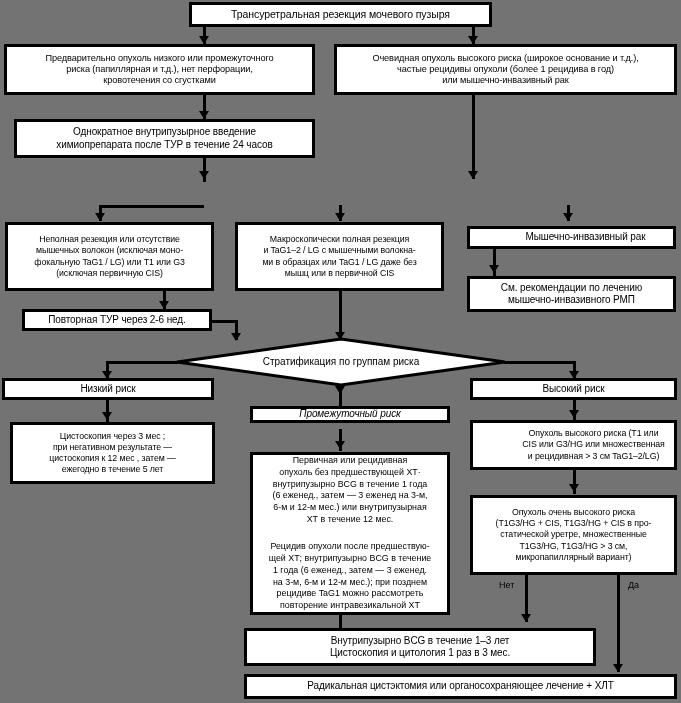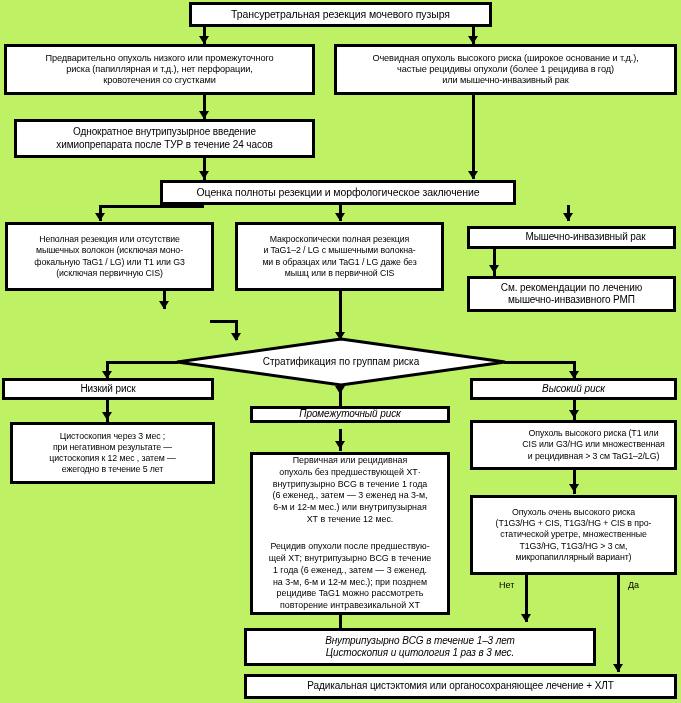--- a/index.html
+++ b/index.html
@@ -5,21 +5,21 @@
   html,body{margin:0;padding:0;background:#ffffff;}
   body{
     font-family:"Liberation Sans","DejaVu Sans",sans-serif;
     color:#000000;
   }
   #page{
     position:relative;
     width:681px;
     height:703px;
     overflow:hidden;
-    background:#bef264;
+    background:#737373;
   }
   .box{
     position:absolute;
     box-sizing:border-box;
     border:2px solid #000;
     background:#fff;
     display:flex;
     align-items:center;
     justify-content:center;
     text-align:center;
@@ -86,21 +86,20 @@
 
   <div class="vl" style="left:472px;top:95px;height:84px;"></div>
   <div class="arrow" style="left:468px;top:171px;"></div>
 
   <div class="box blk" style="left:14px;top:119px;width:301px;height:39px;">Однократное внутрипузырное введение
 химиопрепарата после ТУР в течение 24 часов</div>
 
   <div class="vl" style="left:203px;top:158px;height:24px;"></div>
   <div class="arrow" style="left:199px;top:171px;"></div>
 
-  <div class="box blk big" style="left:160px;top:180px;width:356px;height:25px;">Оценка полноты резекции и морфологическое заключение</div>
 
   <div class="vl" style="left:99px;top:205px;height:16px;"></div>
   <div class="hl" style="left:99px;top:205px;width:105px;"></div>
   <div class="arrow" style="left:95px;top:213px;"></div>
 
   <div class="vl" style="left:339px;top:205px;height:16px;"></div>
   <div class="arrow" style="left:335px;top:213px;"></div>
 
   <div class="vl" style="left:567px;top:205px;height:16px;"></div>
   <div class="arrow" style="left:563px;top:213px;"></div>
@@ -119,20 +118,21 @@
 
   <div class="vl" style="left:493px;top:249px;height:27px;"></div>
   <div class="arrow" style="left:489px;top:265px;"></div>
 
   <div class="box blk" style="left:467px;top:276px;width:209px;height:36px;">См. рекомендации по лечению
 мышечно-инвазивного РМП</div>
 
   <div class="vl" style="left:163px;top:291px;height:18px;"></div>
   <div class="arrow" style="left:159px;top:301px;"></div>
 
+  <div class="box blk" style="left:22px;top:309px;width:190px;height:22px;">Повторная ТУР через 2-6 нед.</div>
 
   <div class="hl" style="left:210px;top:320px;width:28px;"></div>
   <div class="vl" style="left:235px;top:320px;height:20px;"></div>
   <div class="arrow" style="left:231px;top:333px;"></div>
 
   <div class="vl" style="left:339px;top:291px;height:48px;"></div>
   <div class="arrow" style="left:335px;top:332px;"></div>
 
   <svg class="diamond" style="left:175px;top:338px;width:332px;height:48px;" viewBox="0 0 332 48">
     <polygon points="166,1 330,24 166,47 2,24" fill="#ffffff" stroke="#000000" stroke-width="3"></polygon>
@@ -145,21 +145,21 @@
 
   <div class="vl" style="left:339px;top:384px;height:18px;"></div>
   <div class="arrow" style="left:335px;top:386px;"></div>
 
   <div class="hl" style="left:504px;top:361px;width:72px;"></div>
   <div class="vl" style="left:573px;top:361px;height:17px;"></div>
   <div class="arrow" style="left:569px;top:371px;"></div>
 
   <div class="box blk" style="left:2px;top:378px;width:212px;height:22px;">Низкий риск</div>
 
-  <div class="box blk" style="left:470px;top:378px;width:207px;height:22px;font-style:italic;">Высокий риск</div>
+  <div class="box blk" style="left:470px;top:378px;width:207px;height:22px;">Высокий риск</div>
 
   <div class="vl" style="left:106px;top:400px;height:22px;"></div>
   <div class="arrow" style="left:102px;top:412px;"></div>
 
   <div class="vl" style="left:573px;top:400px;height:20px;"></div>
   <div class="arrow" style="left:569px;top:410px;"></div>
 
   <div class="vl" style="left:339px;top:400px;height:8px;"></div>
 
   <div class="box blk" style="left:250px;top:406px;width:200px;height:17px;font-style:italic;">Промежуточный риск</div>
@@ -204,18 +204,18 @@
   <div class="lbl" style="left:628px;top:580px;">Да</div>
 
   <div class="vl" style="left:525px;top:575px;height:47px;"></div>
   <div class="arrow" style="left:521px;top:614px;"></div>
 
   <div class="vl" style="left:617px;top:575px;height:97px;"></div>
   <div class="arrow" style="left:613px;top:664px;"></div>
 
   <div class="vl" style="left:339px;top:615px;height:13px;"></div>
 
-  <div class="box blk" style="left:244px;top:628px;width:352px;height:38px;font-style:italic;">Внутрипузырно BCG в течение 1–3 лет
+  <div class="box blk" style="left:244px;top:628px;width:352px;height:38px;">Внутрипузырно BCG в течение 1–3 лет
 Цистоскопия и цитология 1 раз в 3 мес.</div>
 
   <div class="box blk" style="left:244px;top:674px;width:433px;height:25px;">Радикальная цистэктомия или органосохраняющее лечение + ХЛТ</div>
 
 </div>
 
 </body></html>

